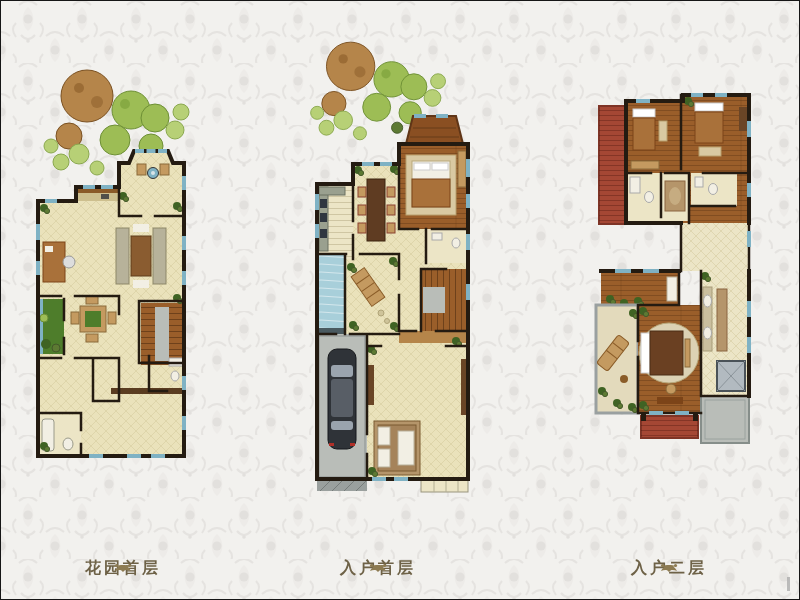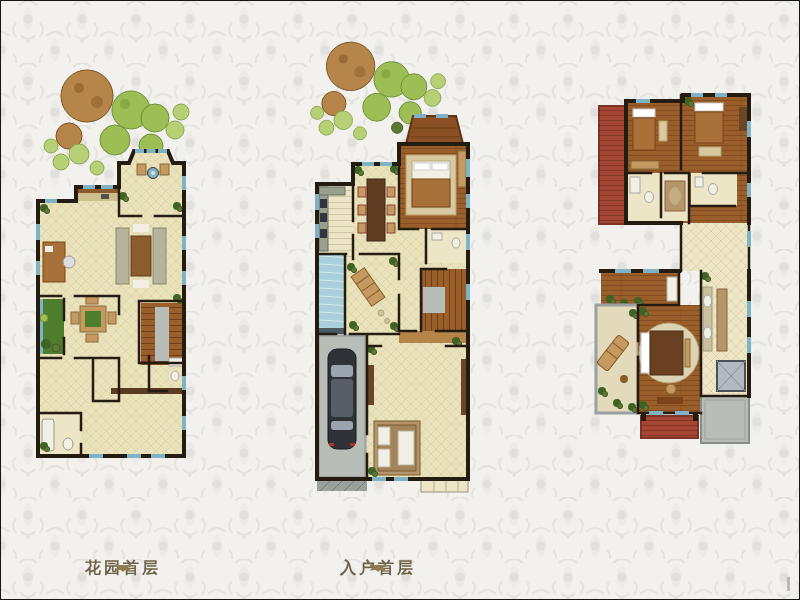--- a/index.html
+++ b/index.html
@@ -488,15 +488,26 @@
     <svg class="orn left" viewBox="0 0 18 12">
       <path class="f-orn" d="M1,9 C4,3 10,2 15,4 C12,5 10,7 9,10 C7,7 4,8 1,9 Z"></path>
       <circle class="f-orn" cx="15.5" cy="3.5" r="1.6"></circle>
     </svg>
     <span>入户首层</span>
     <svg class="orn" viewBox="0 0 18 12">
       <path class="f-orn" d="M1,9 C4,3 10,2 15,4 C12,5 10,7 9,10 C7,7 4,8 1,9 Z"></path>
       <circle class="f-orn" cx="15.5" cy="3.5" r="1.6"></circle>
     </svg>
   </div>
+  <div class="caption" id="cap3">
+    <svg class="orn left" viewBox="0 0 18 12">
+      <path class="f-orn" d="M1,9 C4,3 10,2 15,4 C12,5 10,7 9,10 C7,7 4,8 1,9 Z"></path>
+      <circle class="f-orn" cx="15.5" cy="3.5" r="1.6"></circle>
+    </svg>
+    <span>入户二层</span>
+    <svg class="orn" viewBox="0 0 18 12">
+      <path class="f-orn" d="M1,9 C4,3 10,2 15,4 C12,5 10,7 9,10 C7,7 4,8 1,9 Z"></path>
+      <circle class="f-orn" cx="15.5" cy="3.5" r="1.6"></circle>
+    </svg>
+  </div>
 
   <div class="corner-mark"></div>
 </div>
 
 </body></html>

